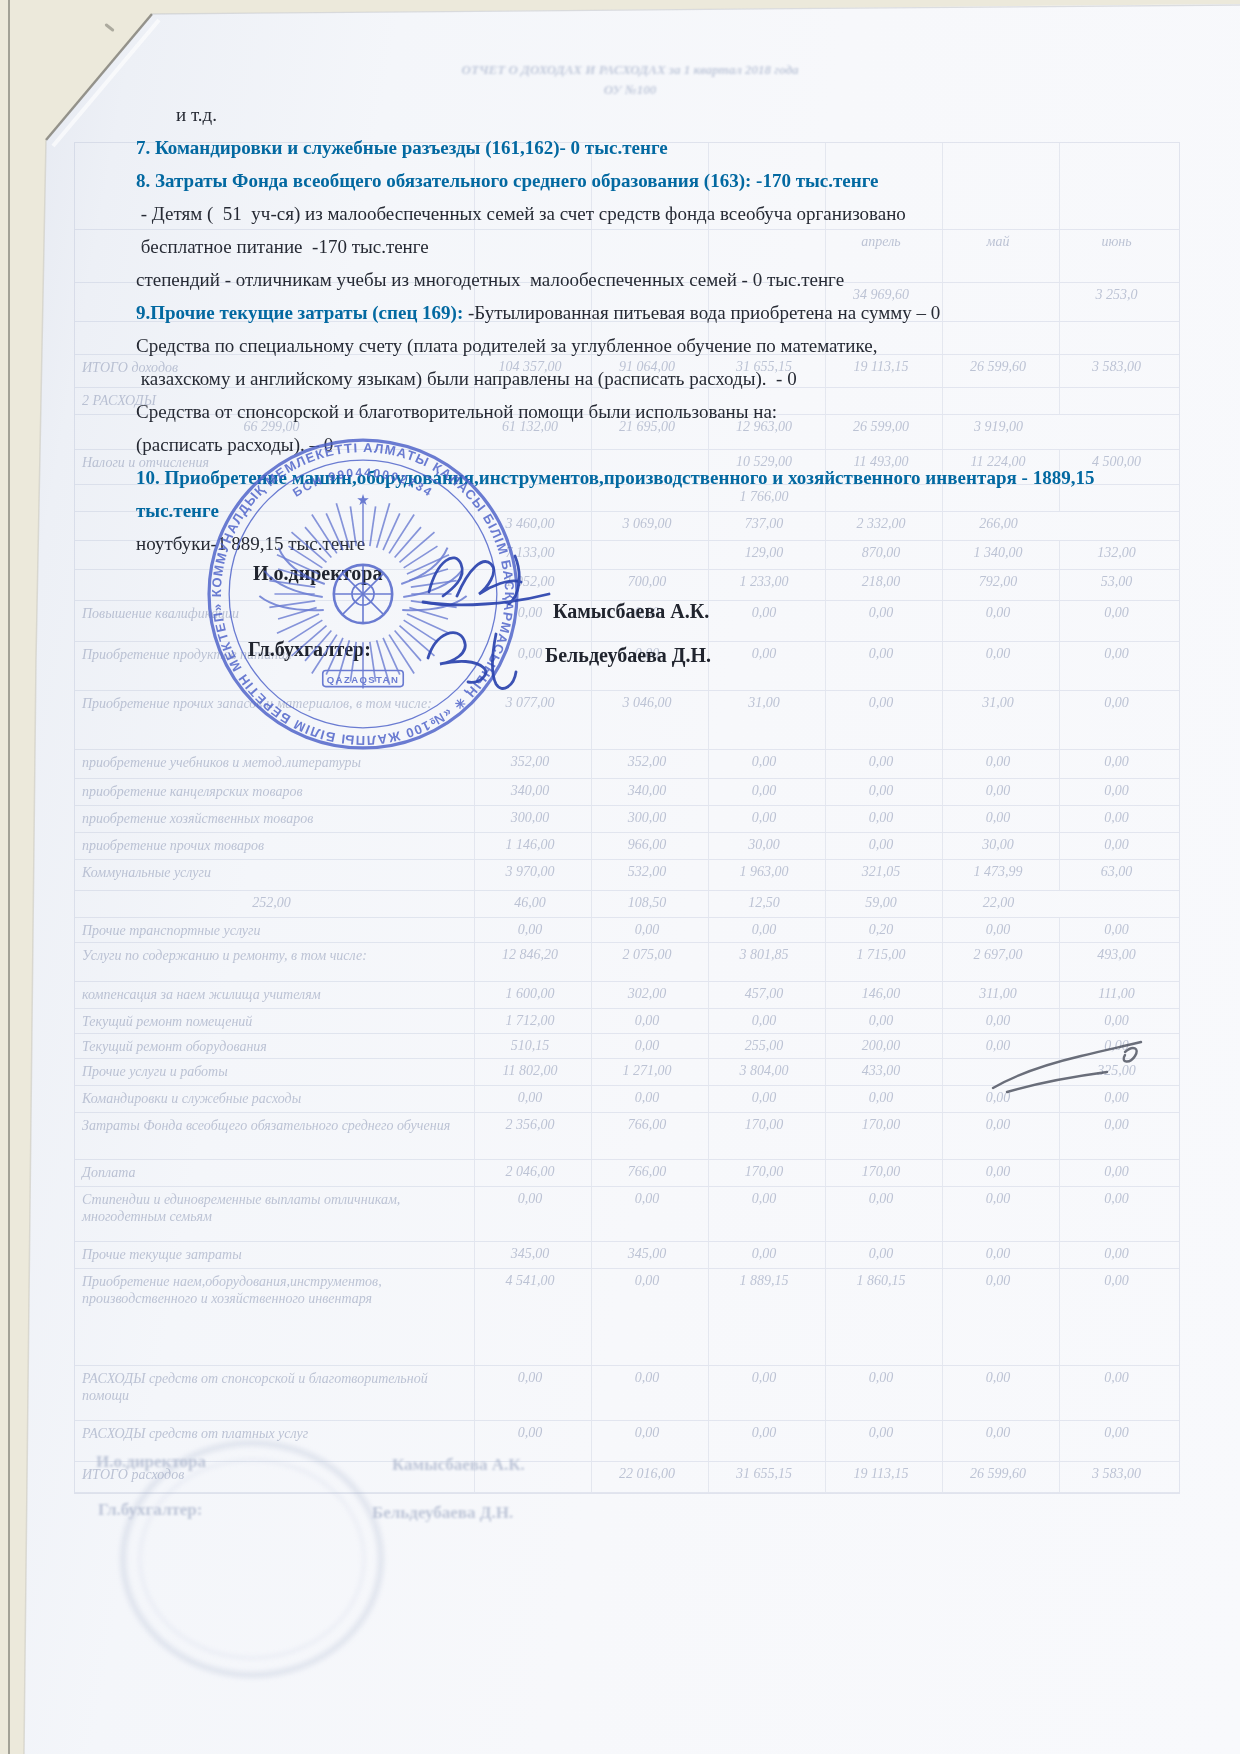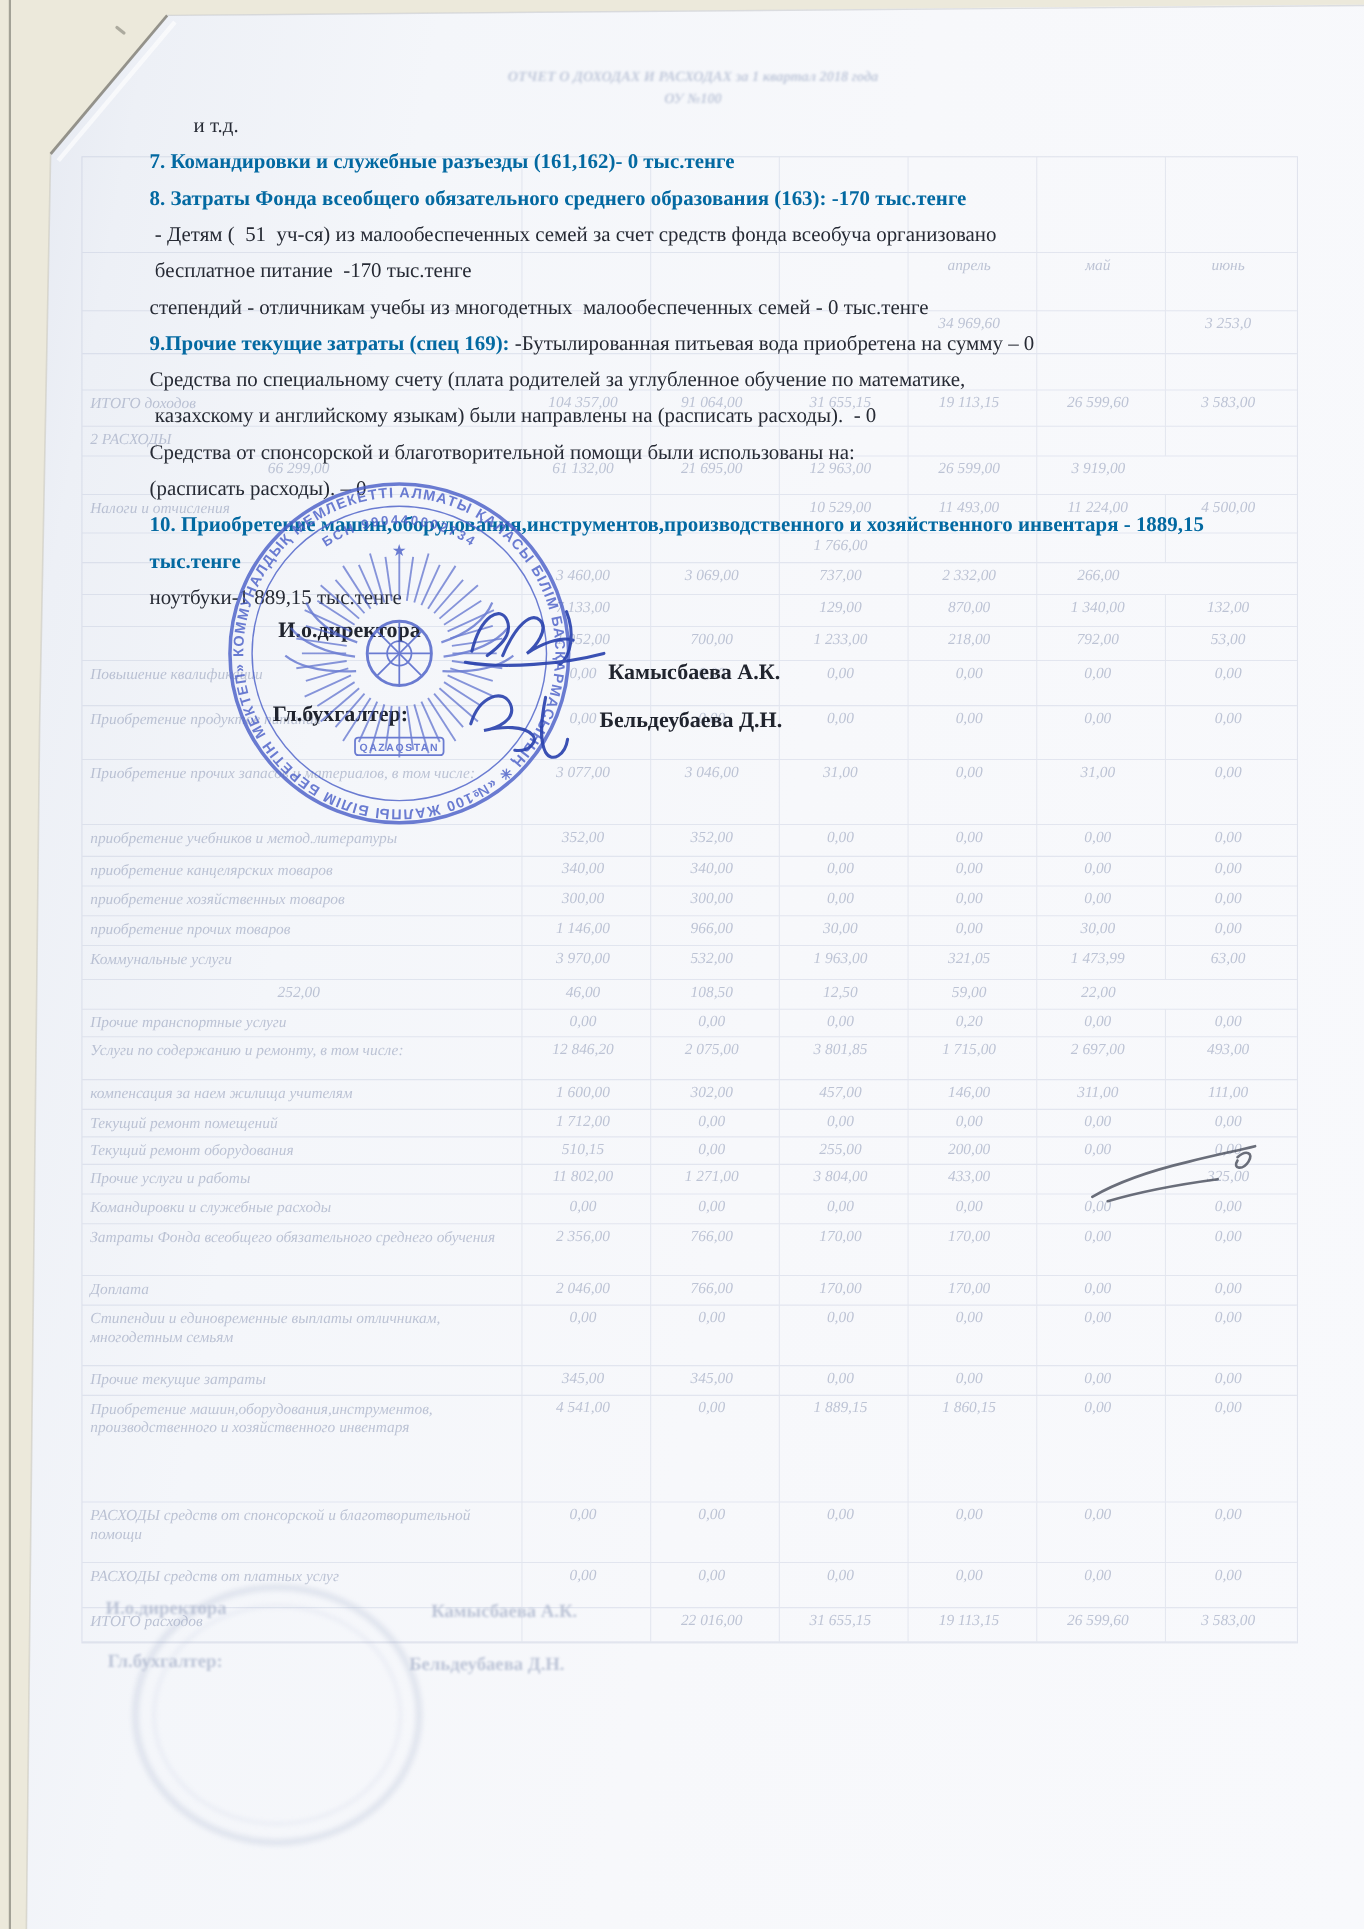--- a/index.html
+++ b/index.html
@@ -352,21 +352,21 @@
     <div class="g-row" style="min-height: 26px;">
       <div class="g-cell g-label">Прочие текущие затраты</div>
       <div class="g-cell g-num">345,00</div>
       <div class="g-cell g-num">345,00</div>
       <div class="g-cell g-num">0,00</div>
       <div class="g-cell g-num">0,00</div>
       <div class="g-cell g-num">0,00</div>
       <div class="g-cell g-num">0,00</div>
     </div>
     <div class="g-row" style="min-height: 96px;">
-      <div class="g-cell g-label">Приобретение машин,оборудования,инструментов, производственного и хозяйственного инвентаря</div>
+      <div class="g-cell g-label">Приобретение наем,оборудования,инструментов, производственного и хозяйственного инвентаря</div>
       <div class="g-cell g-num">4 541,00</div>
       <div class="g-cell g-num">0,00</div>
       <div class="g-cell g-num">1 889,15</div>
       <div class="g-cell g-num">1 860,15</div>
       <div class="g-cell g-num">0,00</div>
       <div class="g-cell g-num">0,00</div>
     </div>
     <div class="g-row" style="min-height: 54px;">
       <div class="g-cell g-label">РАСХОДЫ средств от спонсорской и благотворительной помощи</div>
       <div class="g-cell g-num">0,00</div>

